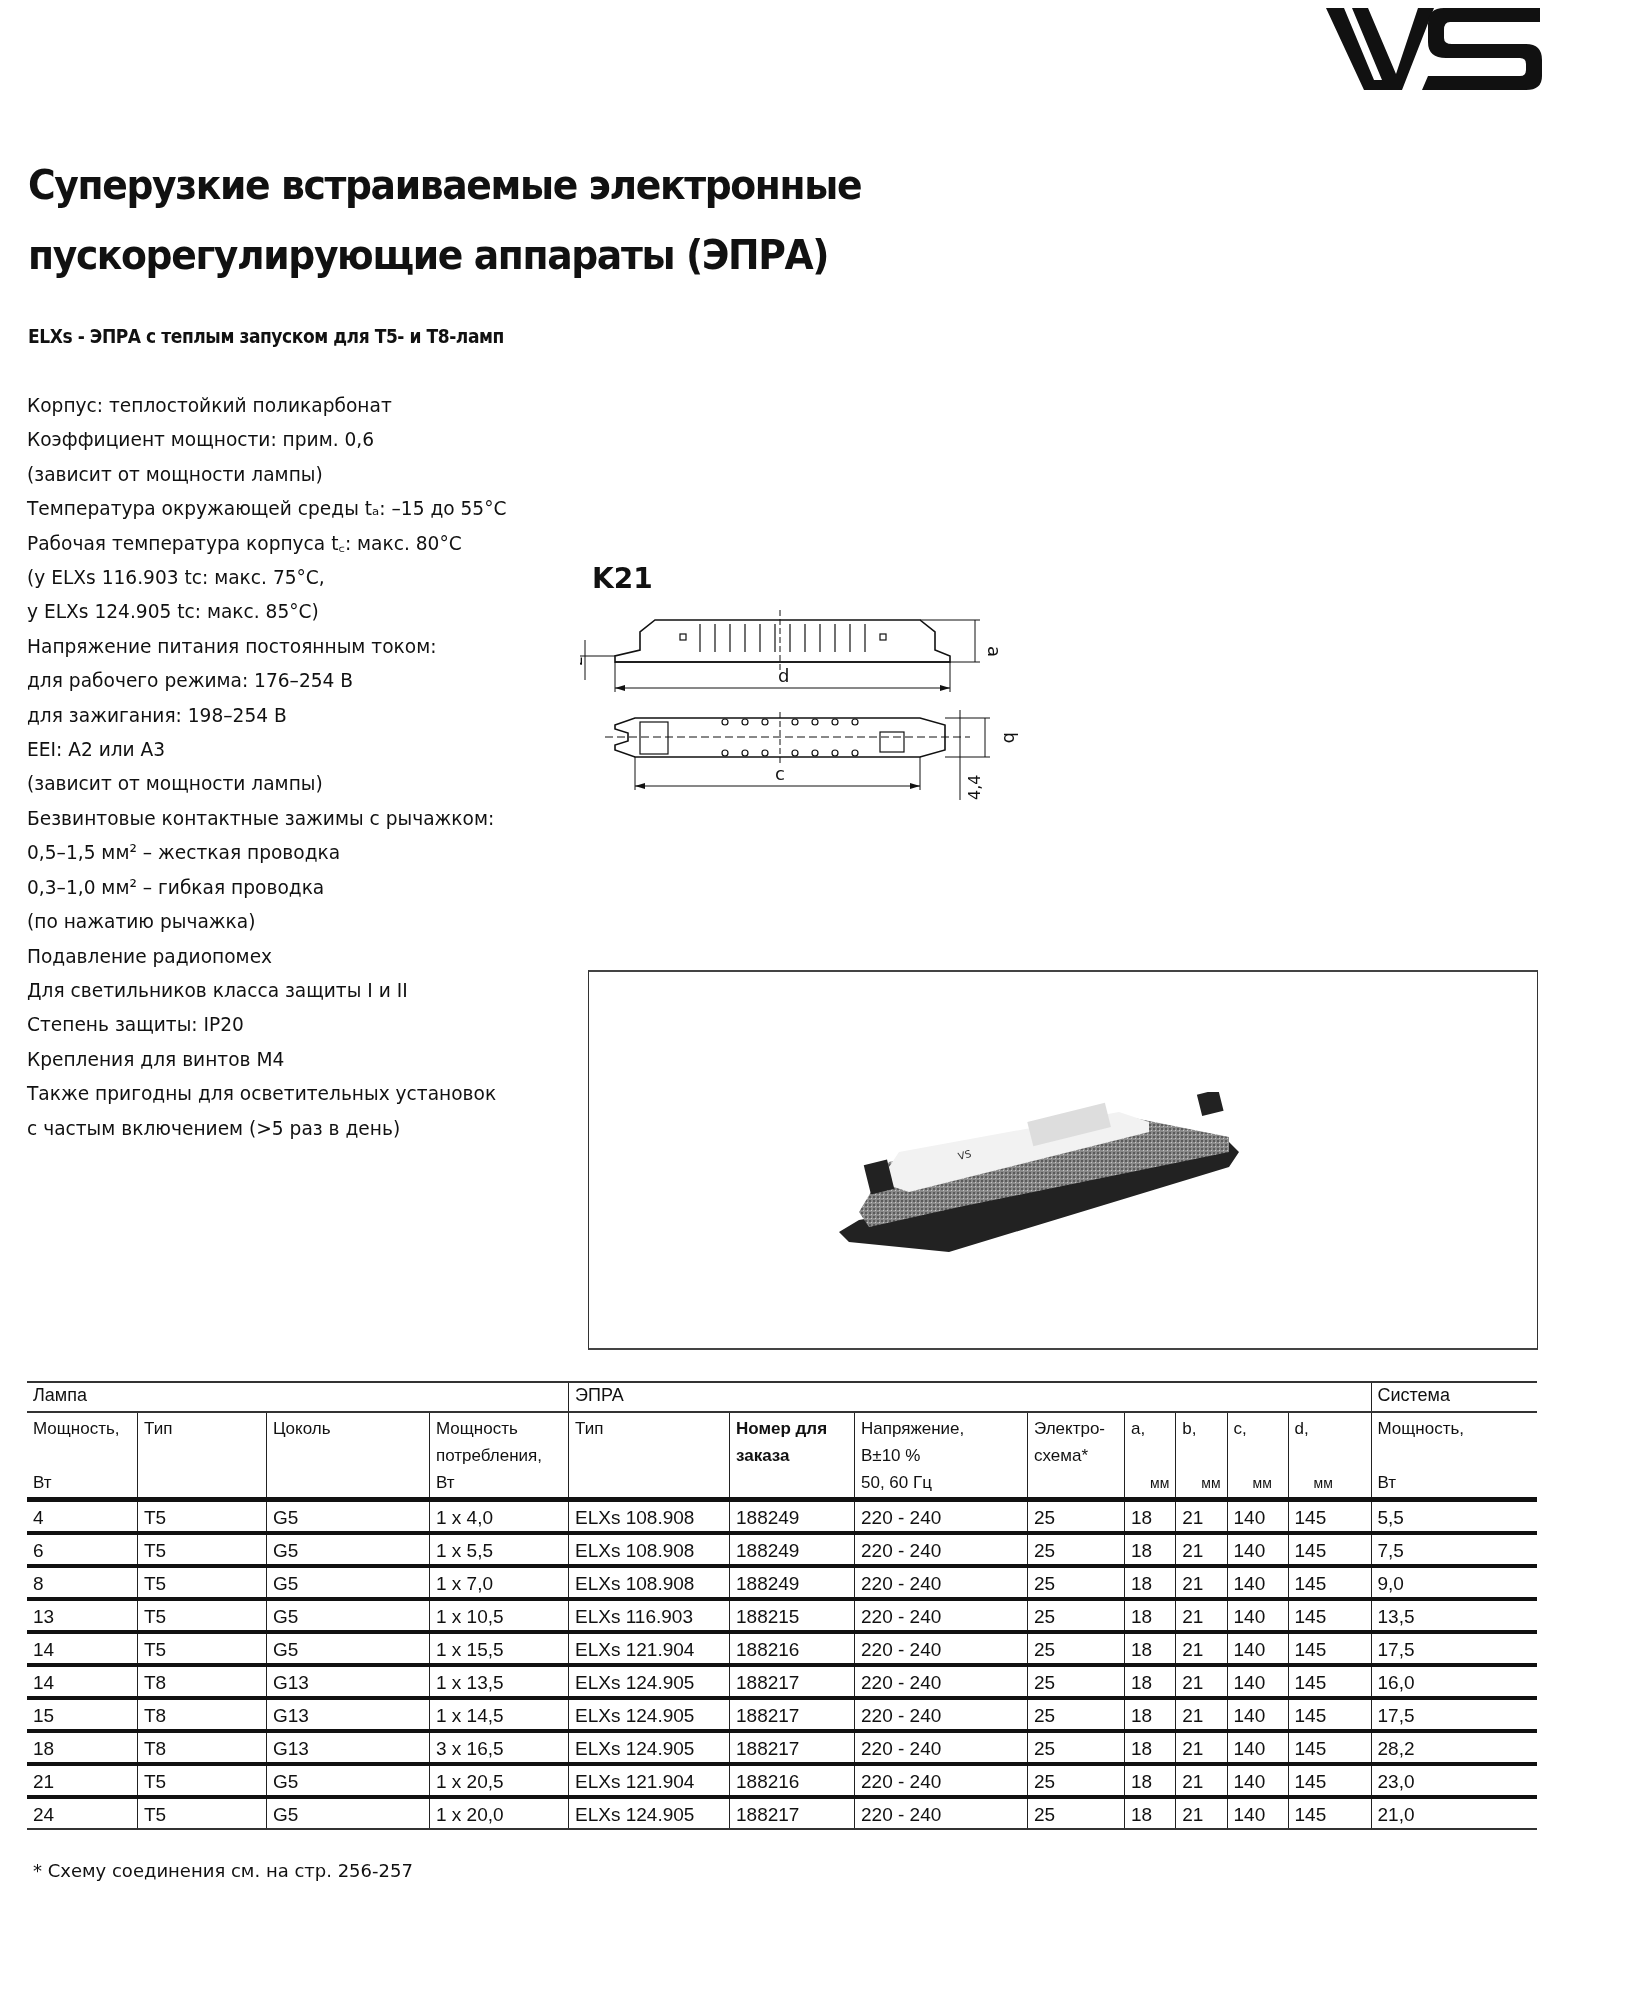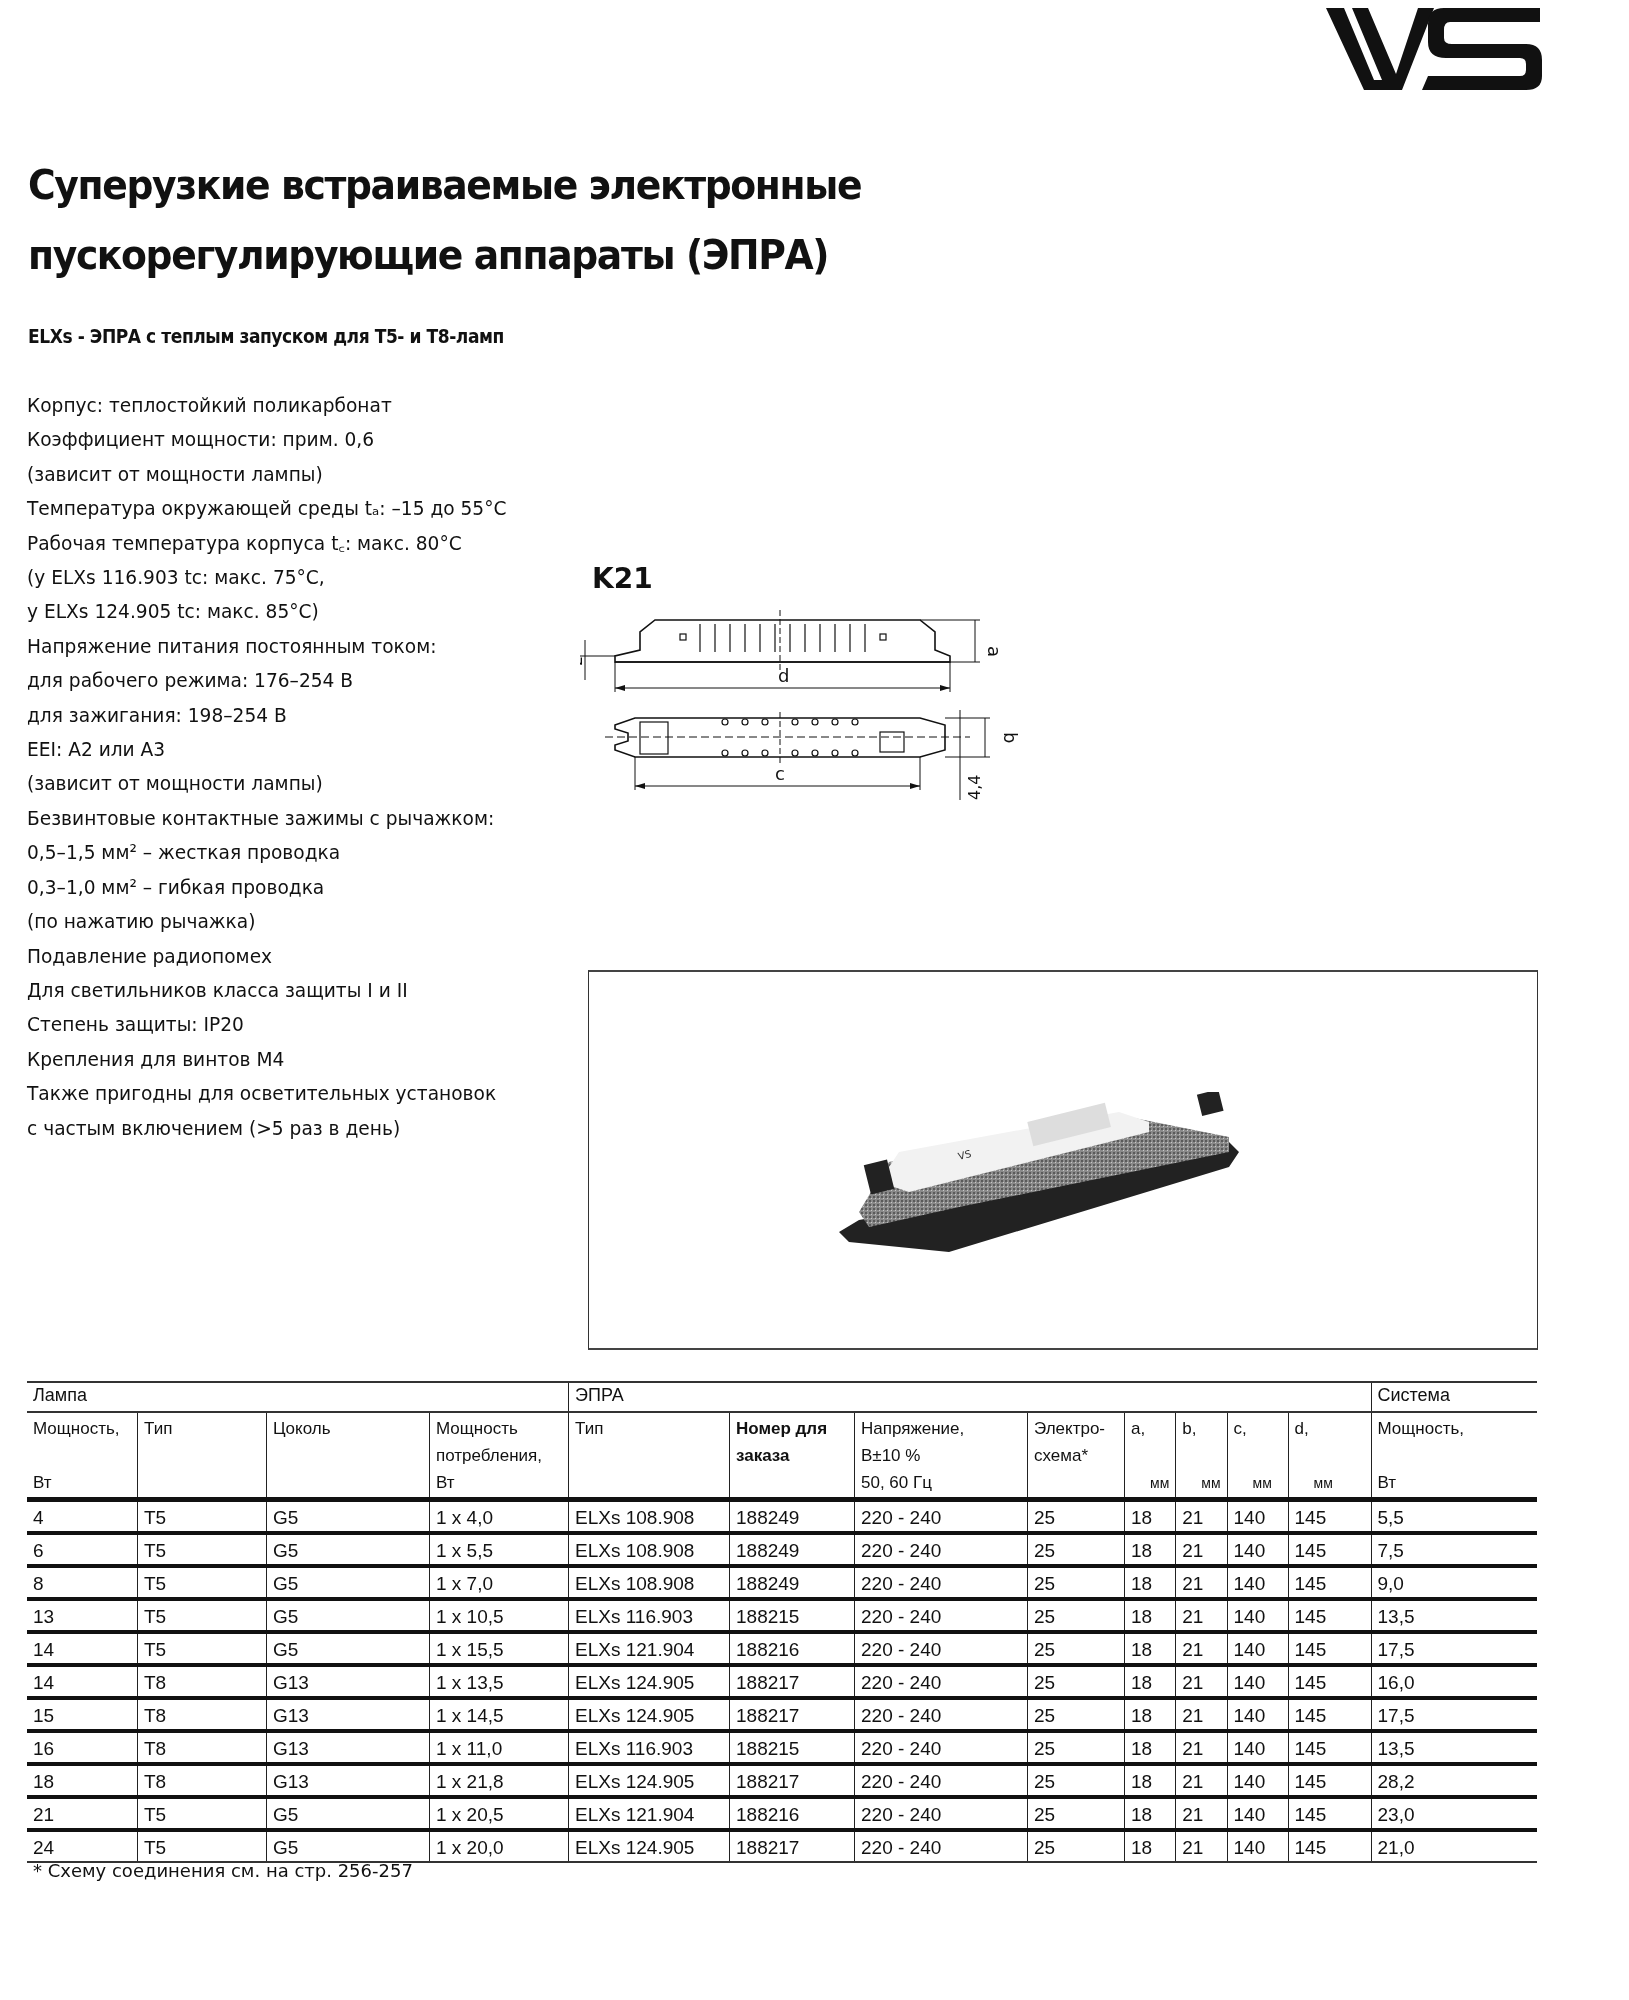--- a/index.html
+++ b/index.html
@@ -287,39 +287,24 @@
         <td class="order">188217</td>
         <td>220 - 240</td>
         <td>25</td>
         <td>18</td>
         <td>21</td>
         <td>140</td>
         <td>145</td>
         <td>17,5</td>
       </tr>
       <tr>
-        <td>16</td>
+        <td>18</td>
         <td>T8</td>
         <td>G13</td>
-        <td>1 x 11,0</td>
-        <td>ELXs 116.903</td>
-        <td class="order">188215</td>
-        <td>220 - 240</td>
-        <td>25</td>
-        <td>18</td>
-        <td>21</td>
-        <td>140</td>
-        <td>145</td>
-        <td>13,5</td>
-      </tr>
-      <tr>
-        <td>18</td>
-        <td>T8</td>
-        <td>G13</td>
-        <td>1 x 21,8</td>
+        <td>3 x 16,5</td>
         <td>ELXs 124.905</td>
         <td class="order">188217</td>
         <td>220 - 240</td>
         <td>25</td>
         <td>18</td>
         <td>21</td>
         <td>140</td>
         <td>145</td>
         <td>28,2</td>
       </tr>

